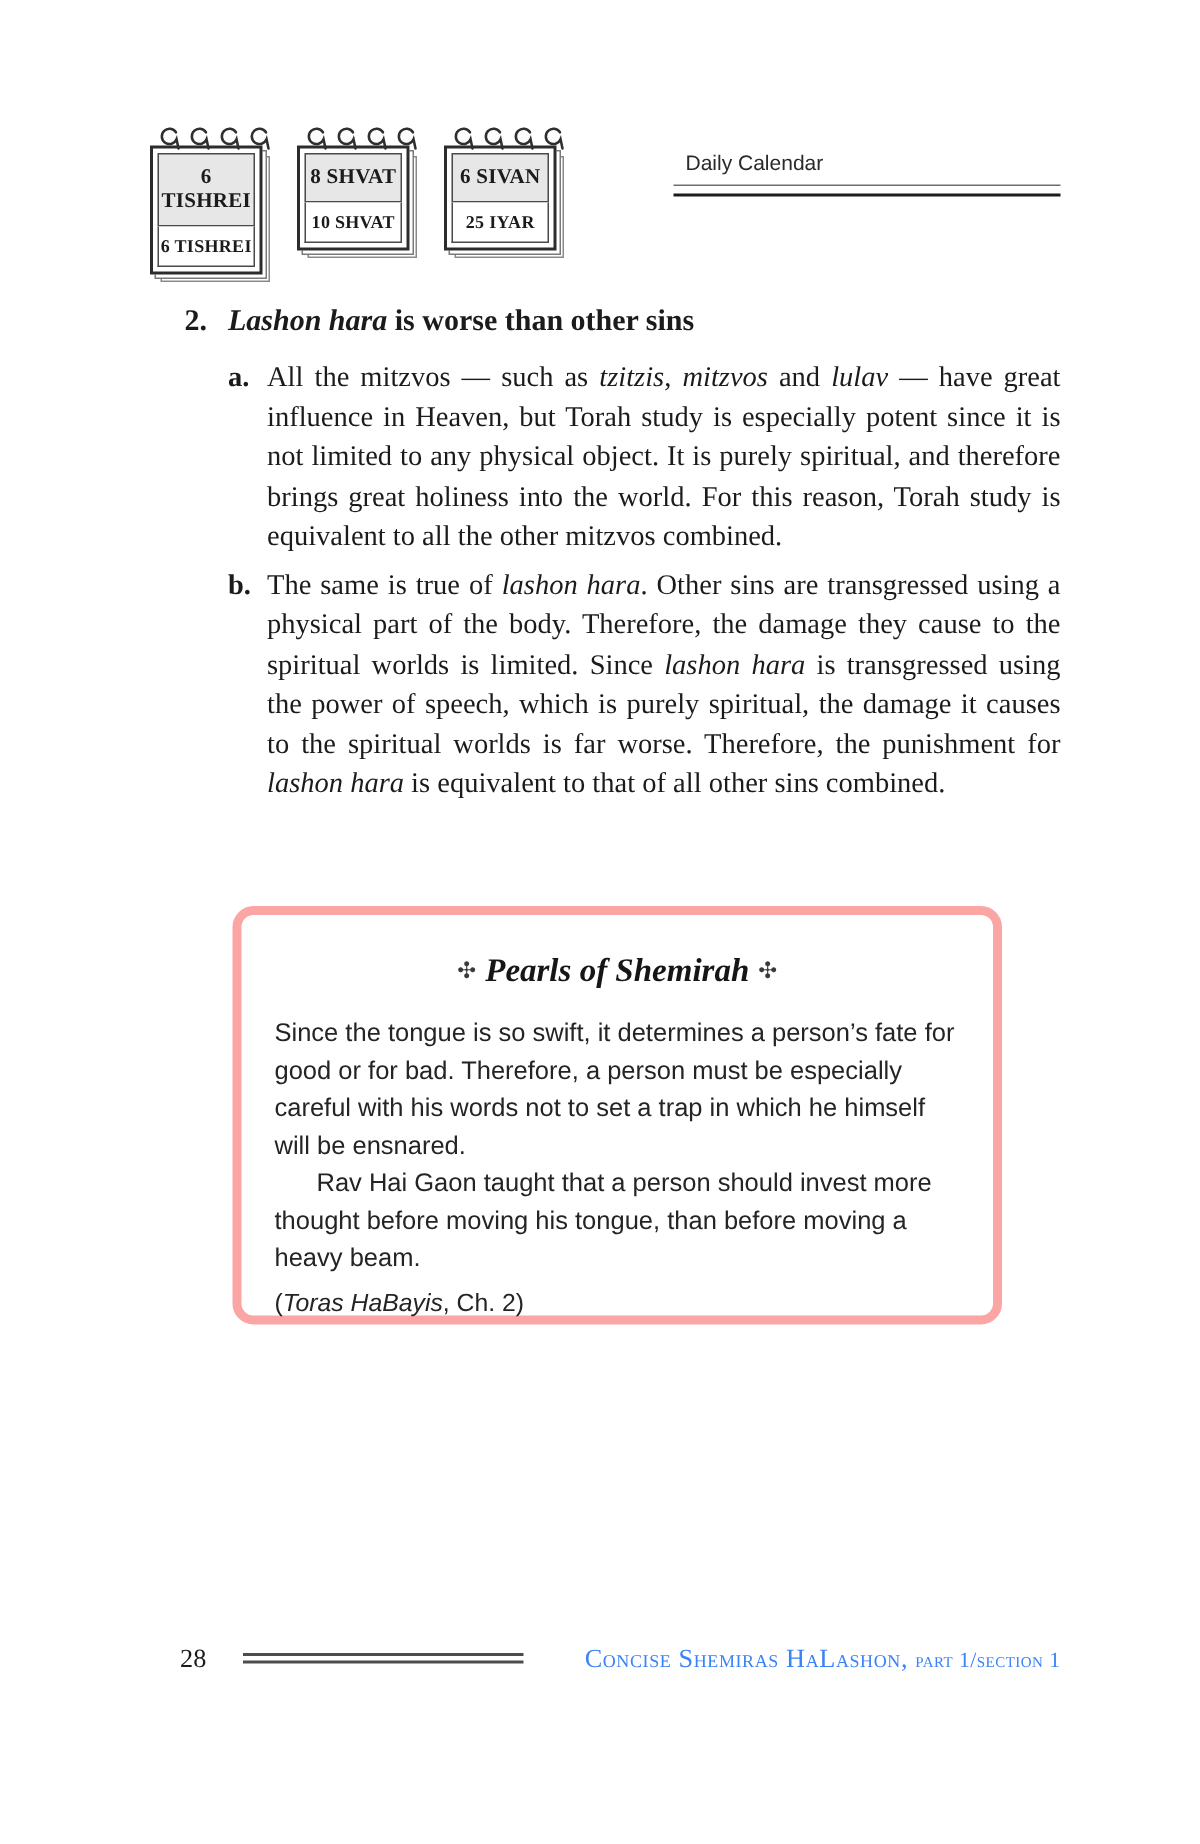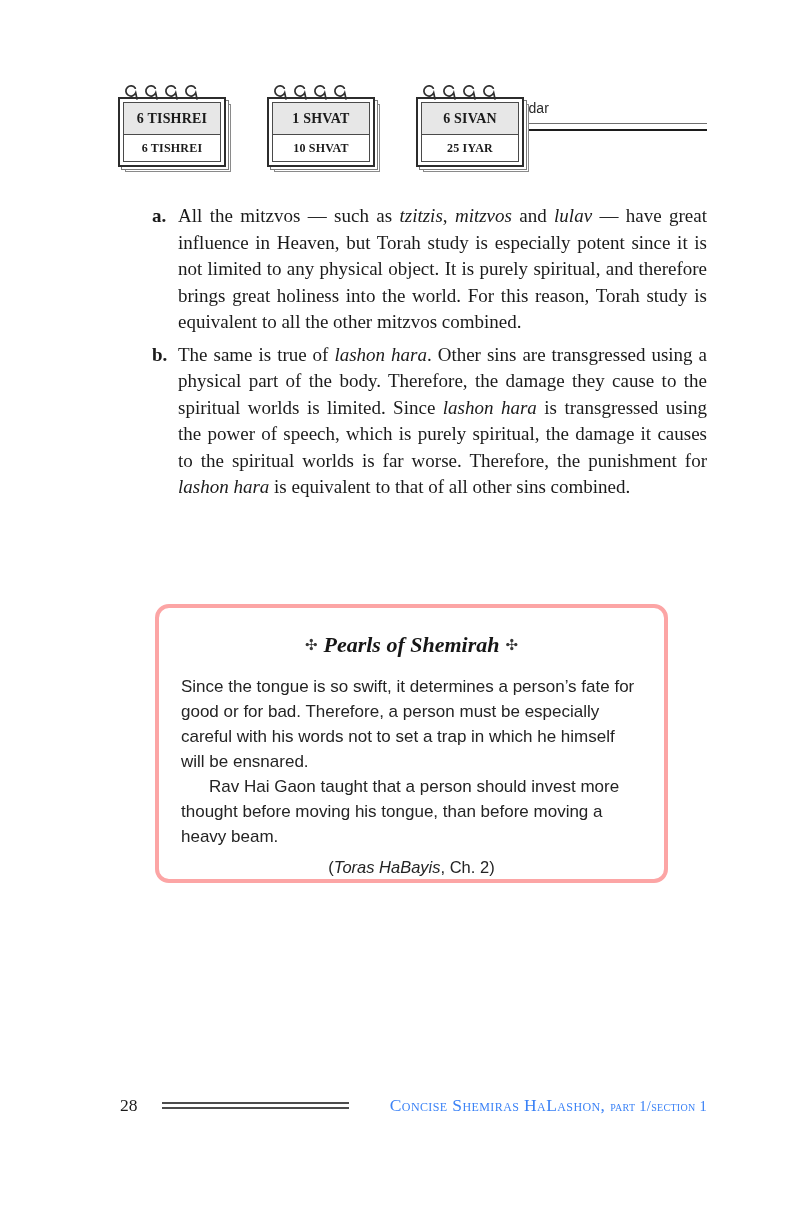--- a/index.html
+++ b/index.html
@@ -14,21 +14,21 @@
   }
 
   
   .calendars {
     position: absolute;
     left: 100px;
     top: 84px;
     display: flex;
     gap: 23px;
   }
-  .cal-card { position: relative; width: 108px; padding-top: 13px; margin-left: 18px; }
+  .cal-card { position: relative; width: 75px; padding-top: 13px; }
   .cal-rings {
     position: absolute;
     top: 0;
     left: 5px;
     z-index: 3;
   }
   .cal-stack {
     position: relative;
     z-index: 2;
     border: 2px solid #2c2c2c;
@@ -103,21 +103,21 @@
     font-weight: bold;
   }
 
   
   .pearls-box {
     position: absolute;
     left: 155px;
     top: 604px;
     width: 513px;
     height: 279px;
-    border: 4px solid #fca5a5;
+    border: 6px solid #fca5a5;
     border-radius: 14px;
     background: #ffffff;
     padding: 24px 22px 0 22px;
   }
   .pearls-title {
     text-align: center;
     font-size: 22px;
     font-weight: bold;
     font-style: italic;
     color: #161616;
@@ -135,21 +135,21 @@
   .pearls-body {
     font-family: "Liberation Sans", sans-serif;
     font-size: 17px;
     line-height: 25px;
     color: #242424;
   }
   .pearls-body p.indent { text-indent: 28px; }
   .pearls-attribution {
     font-family: "Liberation Sans", sans-serif;
     font-size: 16.5px;
-    text-align: center;
+    text-align: left;
     margin-top: 9px;
     color: #242424;
   }
 
   
   .footer {
     position: absolute;
     left: 120px;
     top: 1095px;
     width: 587px;
@@ -201,21 +201,21 @@
     <div class="cal-card">
       <svg class="cal-rings" width="82" height="18" viewBox="0 0 82 18">
         <g fill="#fdfdfd" stroke="#2f2f2f" stroke-width="1.7" stroke-linecap="round">
           <path d="M12.3 4.2 A5.1 5.1 0 1 0 12.7 8.9 L14 15"></path>
           <path d="M32.3 4.2 A5.1 5.1 0 1 0 32.7 8.9 L34 15"></path>
           <path d="M52.3 4.2 A5.1 5.1 0 1 0 52.7 8.9 L54 15"></path>
           <path d="M72.3 4.2 A5.1 5.1 0 1 0 72.7 8.9 L74 15"></path>
         </g>
       </svg>
       <div class="cal-stack">
-        <div class="cal-top">1 SHVAT</div>
+        <div class="cal-top">8 SHVAT</div>
         <div class="cal-bottom">10 SHVAT</div>
       </div>
     </div>
 
     <div class="cal-card">
       <svg class="cal-rings" width="82" height="18" viewBox="0 0 82 18">
         <g fill="#fdfdfd" stroke="#2f2f2f" stroke-width="1.7" stroke-linecap="round">
           <path d="M12.3 4.2 A5.1 5.1 0 1 0 12.7 8.9 L14 15"></path>
           <path d="M32.3 4.2 A5.1 5.1 0 1 0 32.7 8.9 L34 15"></path>
           <path d="M52.3 4.2 A5.1 5.1 0 1 0 52.7 8.9 L54 15"></path>
@@ -230,20 +230,23 @@
 
   </div>
 
   <div class="legend">
     <div class="legend-label">Daily Calendar</div>
     <div class="legend-rule-thin"></div>
     <div class="legend-rule-thick"></div>
   </div>
 
   <div class="section">
+    <div class="section-heading">
+      <span class="num">2.</span><span><i>Lashon hara</i> is worse than other sins</span>
+    </div>
 
     <div class="list-item">
       <span class="marker">a.</span>
       <span>All the mitzvos — such as <i>tzitzis</i>, <i>mitzvos</i> and <i>lulav</i> — have great influence in Heaven, but Torah study is especially potent since it is not limited to any physical object. It is purely spiritual, and therefore brings great holiness into the world. For this reason, Torah study is equivalent to all the other mitzvos combined.</span>
     </div>
 
     <div class="list-item">
       <span class="marker">b.</span>
       <span>The same is true of <i>lashon hara</i>. Other sins are transgressed using a physical part of the body. Therefore, the damage they cause to the spiritual worlds is limited. Since <i>lashon hara</i> is transgressed using the power of speech, which is purely spiritual, the damage it causes to the spiritual worlds is far worse. Therefore, the punishment for <i>lashon hara</i> is equivalent to that of all other sins combined.</span>
     </div>

